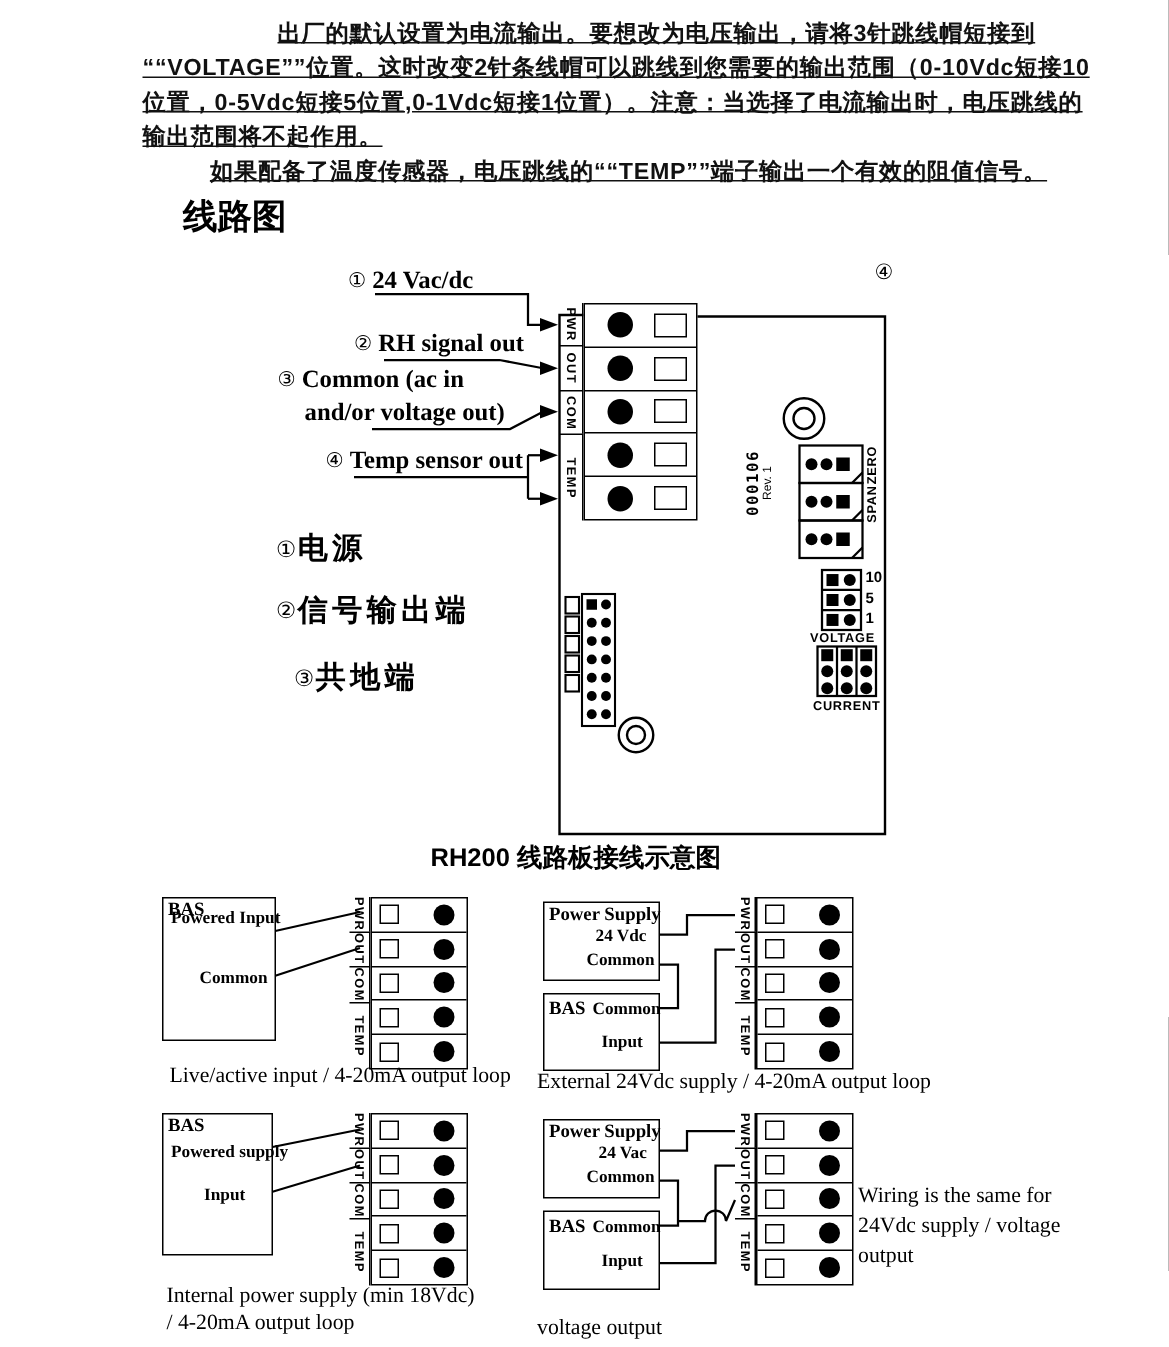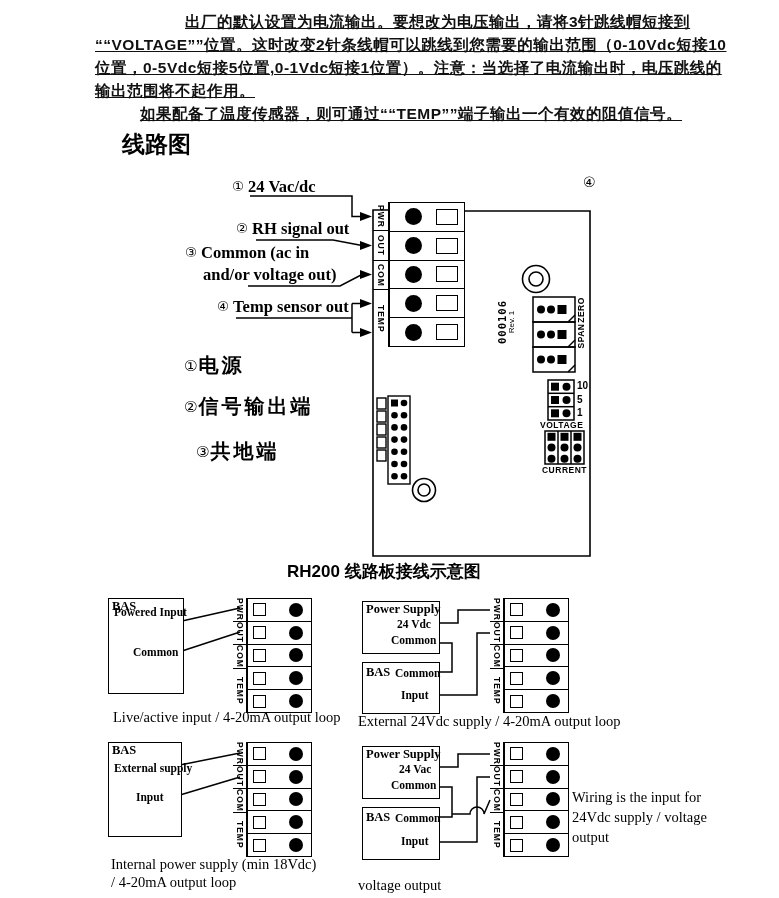--- a/index.html
+++ b/index.html
@@ -171,21 +171,21 @@
       <path d="M452 814 H470 a7 7 0 0 1 14 0 L490 800"></path>
       <path d="M438 842 H477 V777 H490"></path>
     </g>
   </svg>
 
   <div>
     <div class="pline" style="left:185px;top:12px">出厂的默认设置为电流输出。要想改为电压输出，请将3针跳线帽短接到</div>
     <div class="pline" style="left:95px;top:35px">““VOLTAGE””位置。这时改变2针条线帽可以跳线到您需要的输出范围（0-10Vdc短接10</div>
     <div class="pline" style="left:95px;top:58px">位置，0-5Vdc短接5位置,0-1Vdc短接1位置）。注意：当选择了电流输出时，电压跳线的</div>
     <div class="pline" style="left:95px;top:81px">输出范围将不起作用。</div>
-    <div class="pline" style="left:140px;top:104px">如果配备了温度传感器，则可通过““TEMP””端子输出一个有效的阻值信号。</div>
+    <div class="pline" style="left:140px;top:104px">如果配备了温度传感器，电压跳线的““TEMP””端子输出一个有效的阻值信号。</div>
   </div>
 
   <h1 class="sec" style="left:122px;top:129px">线路图</h1>
 
   <div class="callout" style="left:232px;top:177px">
     <span class="cnum">①</span><span>24 Vac/dc</span>
   </div>
   <div class="callout" style="left:236px;top:219px">
     <span class="cnum">②</span><span>RH signal out</span>
   </div>
@@ -439,34 +439,34 @@
   </div>
   <div class="box" style="left:362px;top:662px;width:76px;height:50px">
     <span class="bt" style="left:3px;top:2px">BAS</span>
     <span class="br" style="left:32px;top:4px">Common</span>
     <span class="br" style="left:38px;top:26px">Input</span>
   </div>
   <div class="cap" style="left:358px;top:713px">External 24Vdc supply / 4-20mA output loop</div>
 
   <div class="box" style="left:108px;top:742px;width:72px;height:93px">
     <span class="bt" style="left:3px;top:0">BAS</span>
-    <span class="br" style="left:5px;top:19px">External supply</span>
+    <span class="br" style="left:5px;top:19px">Powered supply</span>
     <span class="br" style="left:27px;top:48px">Input</span>
   </div>
   <div class="cap" style="left:111px;top:856px">Internal power supply (min 18Vdc)</div>
   <div class="cap" style="left:111px;top:874px">/ 4-20mA output loop</div>
 
   <div class="box" style="left:362px;top:746px;width:76px;height:51px">
     <span class="bt" style="left:3px;top:0">Power Supply</span>
     <span class="br" style="left:36px;top:16px">24 Vac</span>
     <span class="br" style="left:28px;top:32px">Common</span>
   </div>
   <div class="box" style="left:362px;top:807px;width:76px;height:51px">
     <span class="bt" style="left:3px;top:2px">BAS</span>
     <span class="br" style="left:32px;top:4px">Common</span>
     <span class="br" style="left:38px;top:27px">Input</span>
   </div>
-  <div class="cap" style="left:572px;top:789px">Wiring is the input for</div>
+  <div class="cap" style="left:572px;top:789px">Wiring is the same for</div>
   <div class="cap" style="left:572px;top:809px">24Vdc supply / voltage</div>
   <div class="cap" style="left:572px;top:829px">output</div>
   <div class="cap" style="left:358px;top:877px">voltage output</div>
 
 </div>
 
 </body></html>

